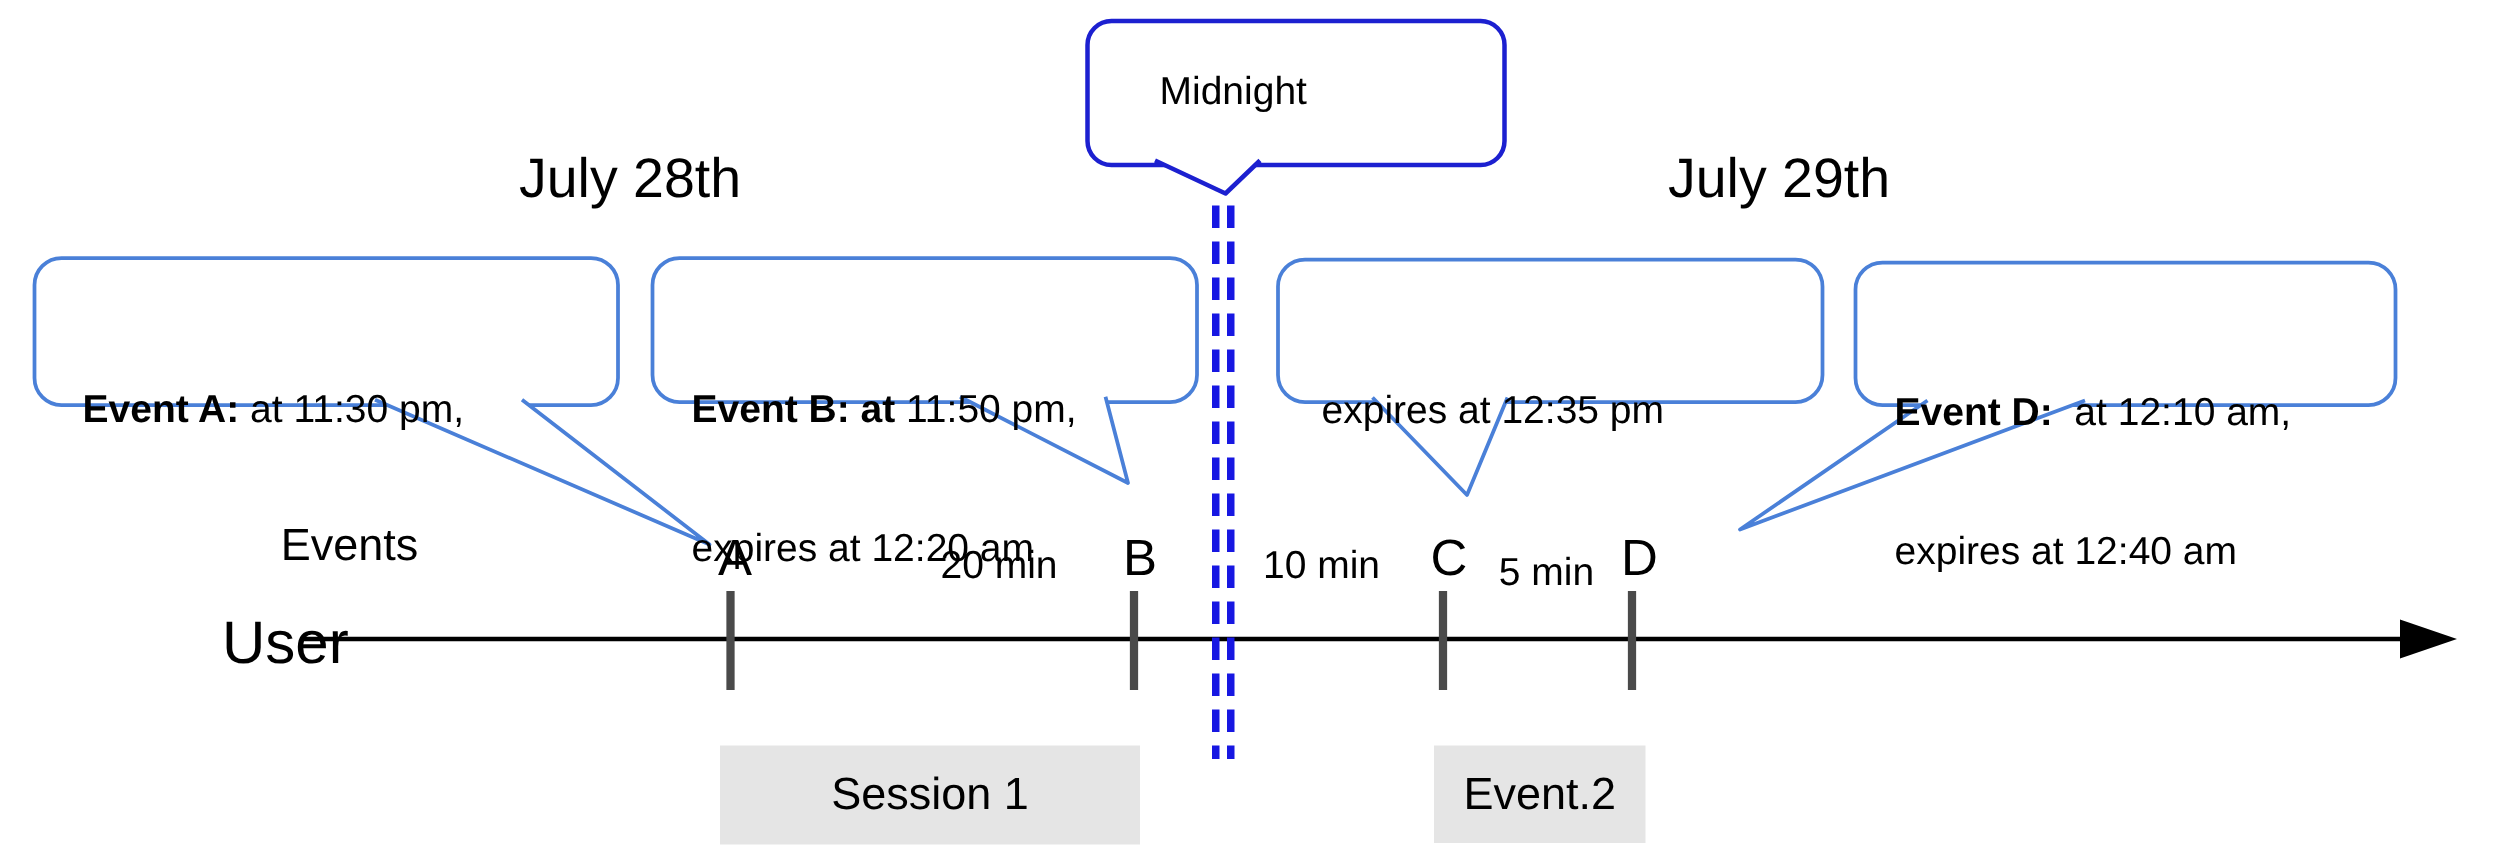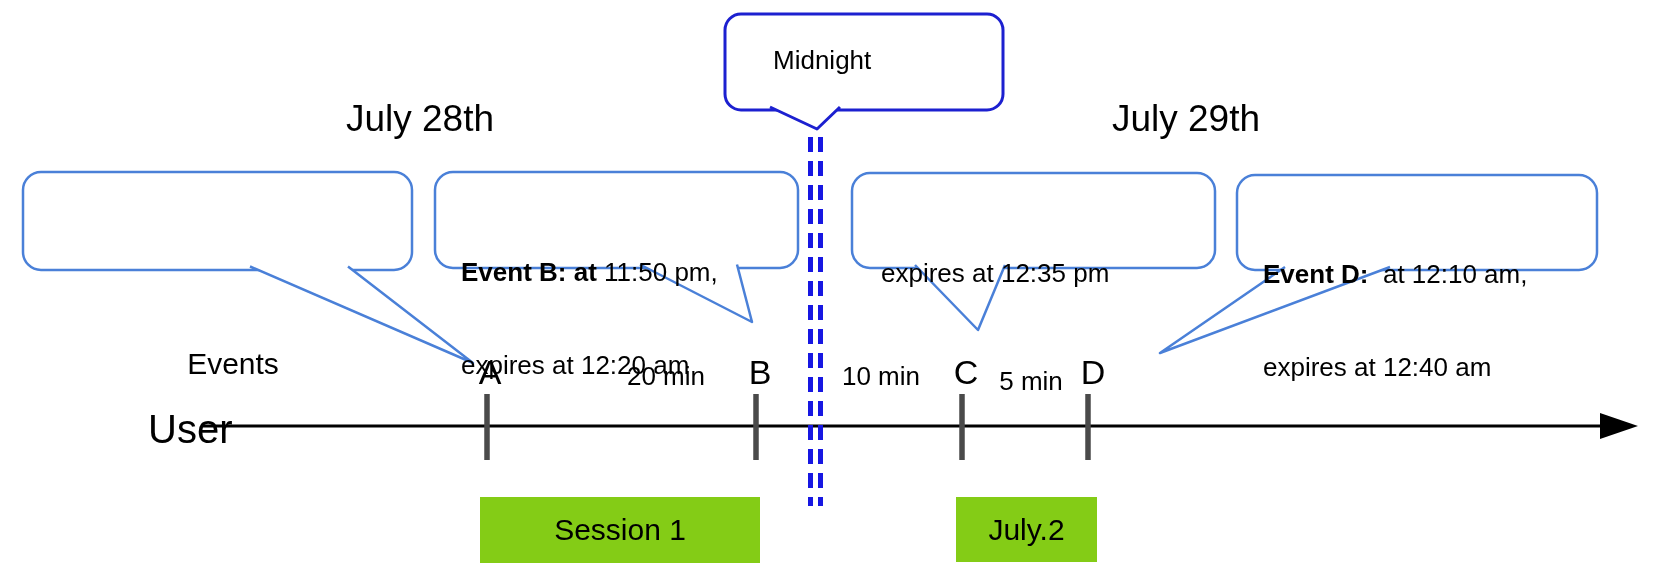--- a/index.html
+++ b/index.html
@@ -21,21 +21,21 @@
   .bubble-text{
     font-size:26px;line-height:31px;
     white-space:pre-wrap;
   }
   .bubble-text b{font-weight:bold;}
   .axis-label-events{width:170px;text-align:center;font-size:30px;}
   .axis-label-user{font-size:40px;}
   .tick-label{width:60px;text-align:center;font-size:34px;}
   .interval-label{width:120px;text-align:center;font-size:26px;}
   .session-box{
-    background:#84cc16;
+    background:#e5e5e5;
     display:flex;align-items:center;justify-content:center;
     font-size:30px;
   }
 </style>
 </head>
 <body>
 
 <div id="canvas">
 
   <svg id="shapes" viewBox="0 0 1668 578">
@@ -74,29 +74,30 @@
     <g>
       <rect x="1237" y="175" width="360" height="95" rx="18" fill="#ffffff" stroke="#4a80d8" stroke-width="2.5"></rect>
       <path d="M1285,267 L1160,353 L1390,267" fill="#ffffff" stroke="#4a80d8" stroke-width="2.5" stroke-linejoin="round"></path>
     </g>
   </svg>
 
   <div class="abs session-box" style="left:480px;top:497px;width:280px;height:66px;">
     <span>Session 1</span>
   </div>
   <div class="abs session-box" style="left:956px;top:497px;width:141px;height:65px;">
-    <span>July.2</span>
+    <span>Event.2</span>
   </div>
 
   <div class="abs date-title" style="left:270px;top:98px;">July 28th</div>
   <div class="abs date-title" style="left:1036px;top:98px;">July 29th</div>
 
   <div class="abs midnight-text" style="left:753px;top:42px;">Midnight</div>
 
   <div class="abs bubble-text" style="left:55px;top:195px;">
+    <div><b>Event A:</b><span> at 11:30 pm,</span></div>
   </div>
   <div class="abs bubble-text" style="left:461px;top:195px;">
     <div><b>Event B: at</b><span> 11:50 pm,</span></div>
     <div>expires at 12:20 am</div>
   </div>
   <div class="abs bubble-text" style="left:881px;top:196px;">
     <div>expires at 12:35 pm</div>
   </div>
   <div class="abs bubble-text" style="left:1263px;top:197px;">
     <div><b>Event D:</b><span>  at 12:10 am,</span></div>

